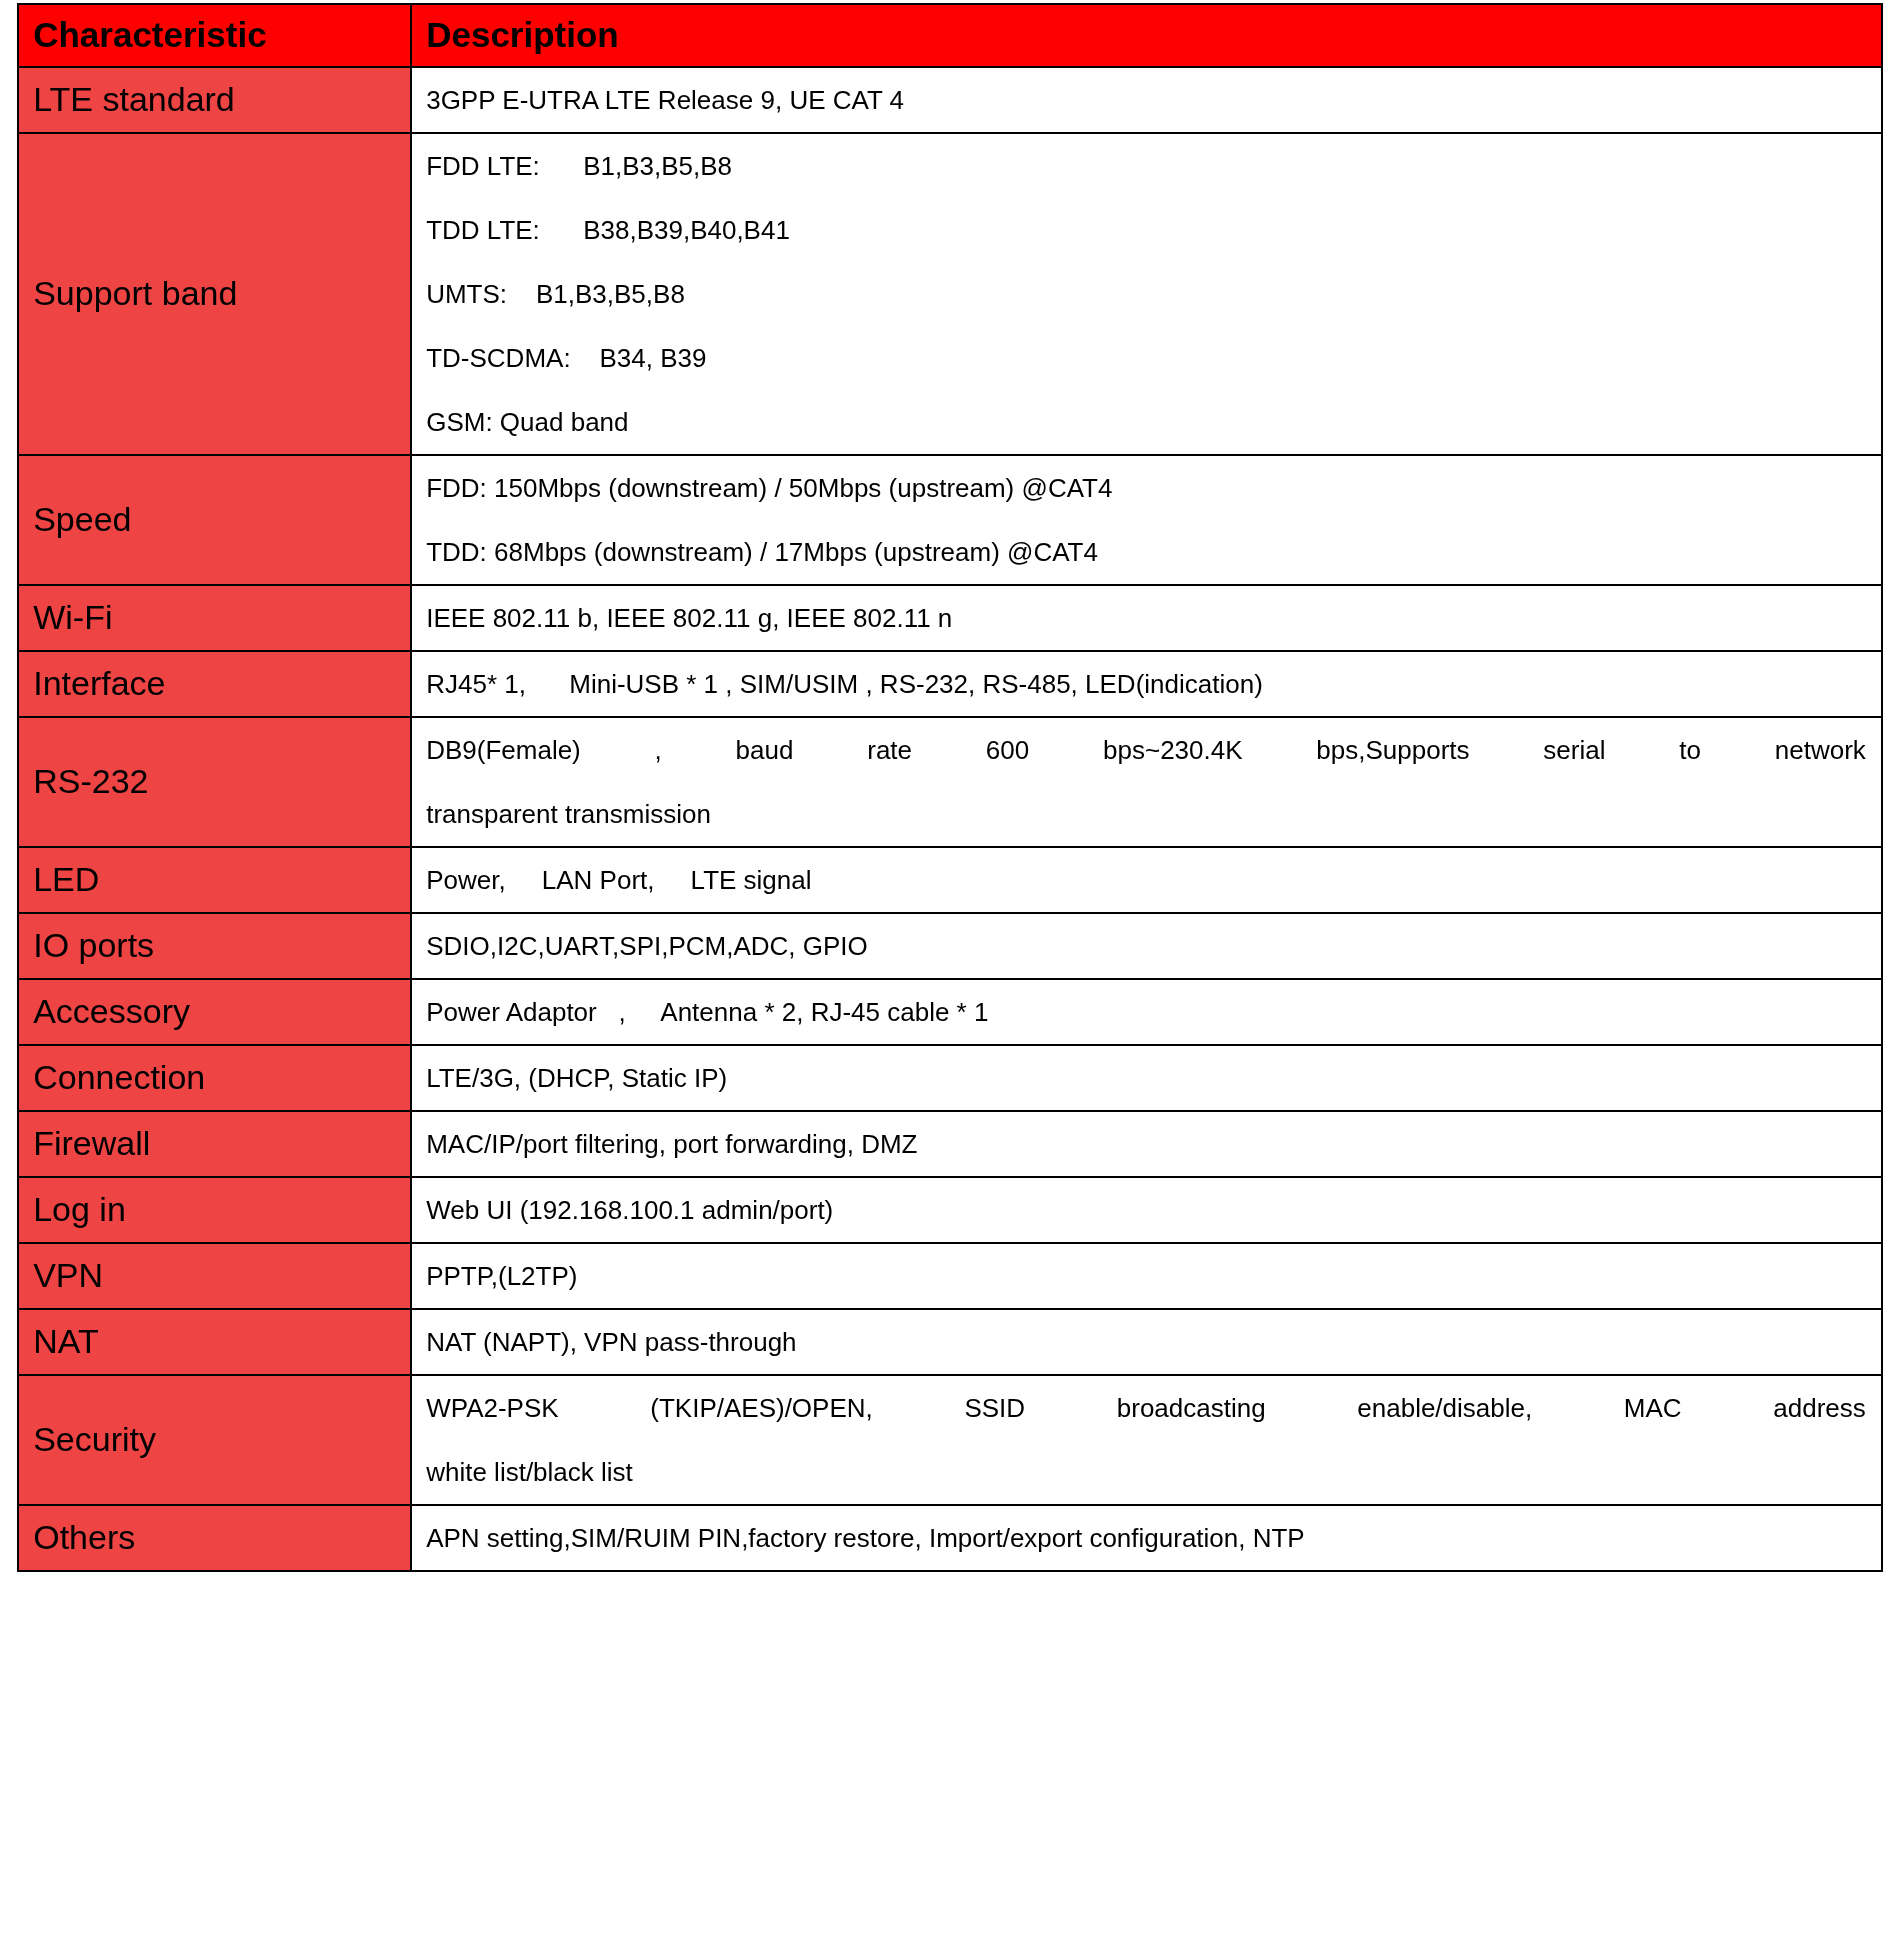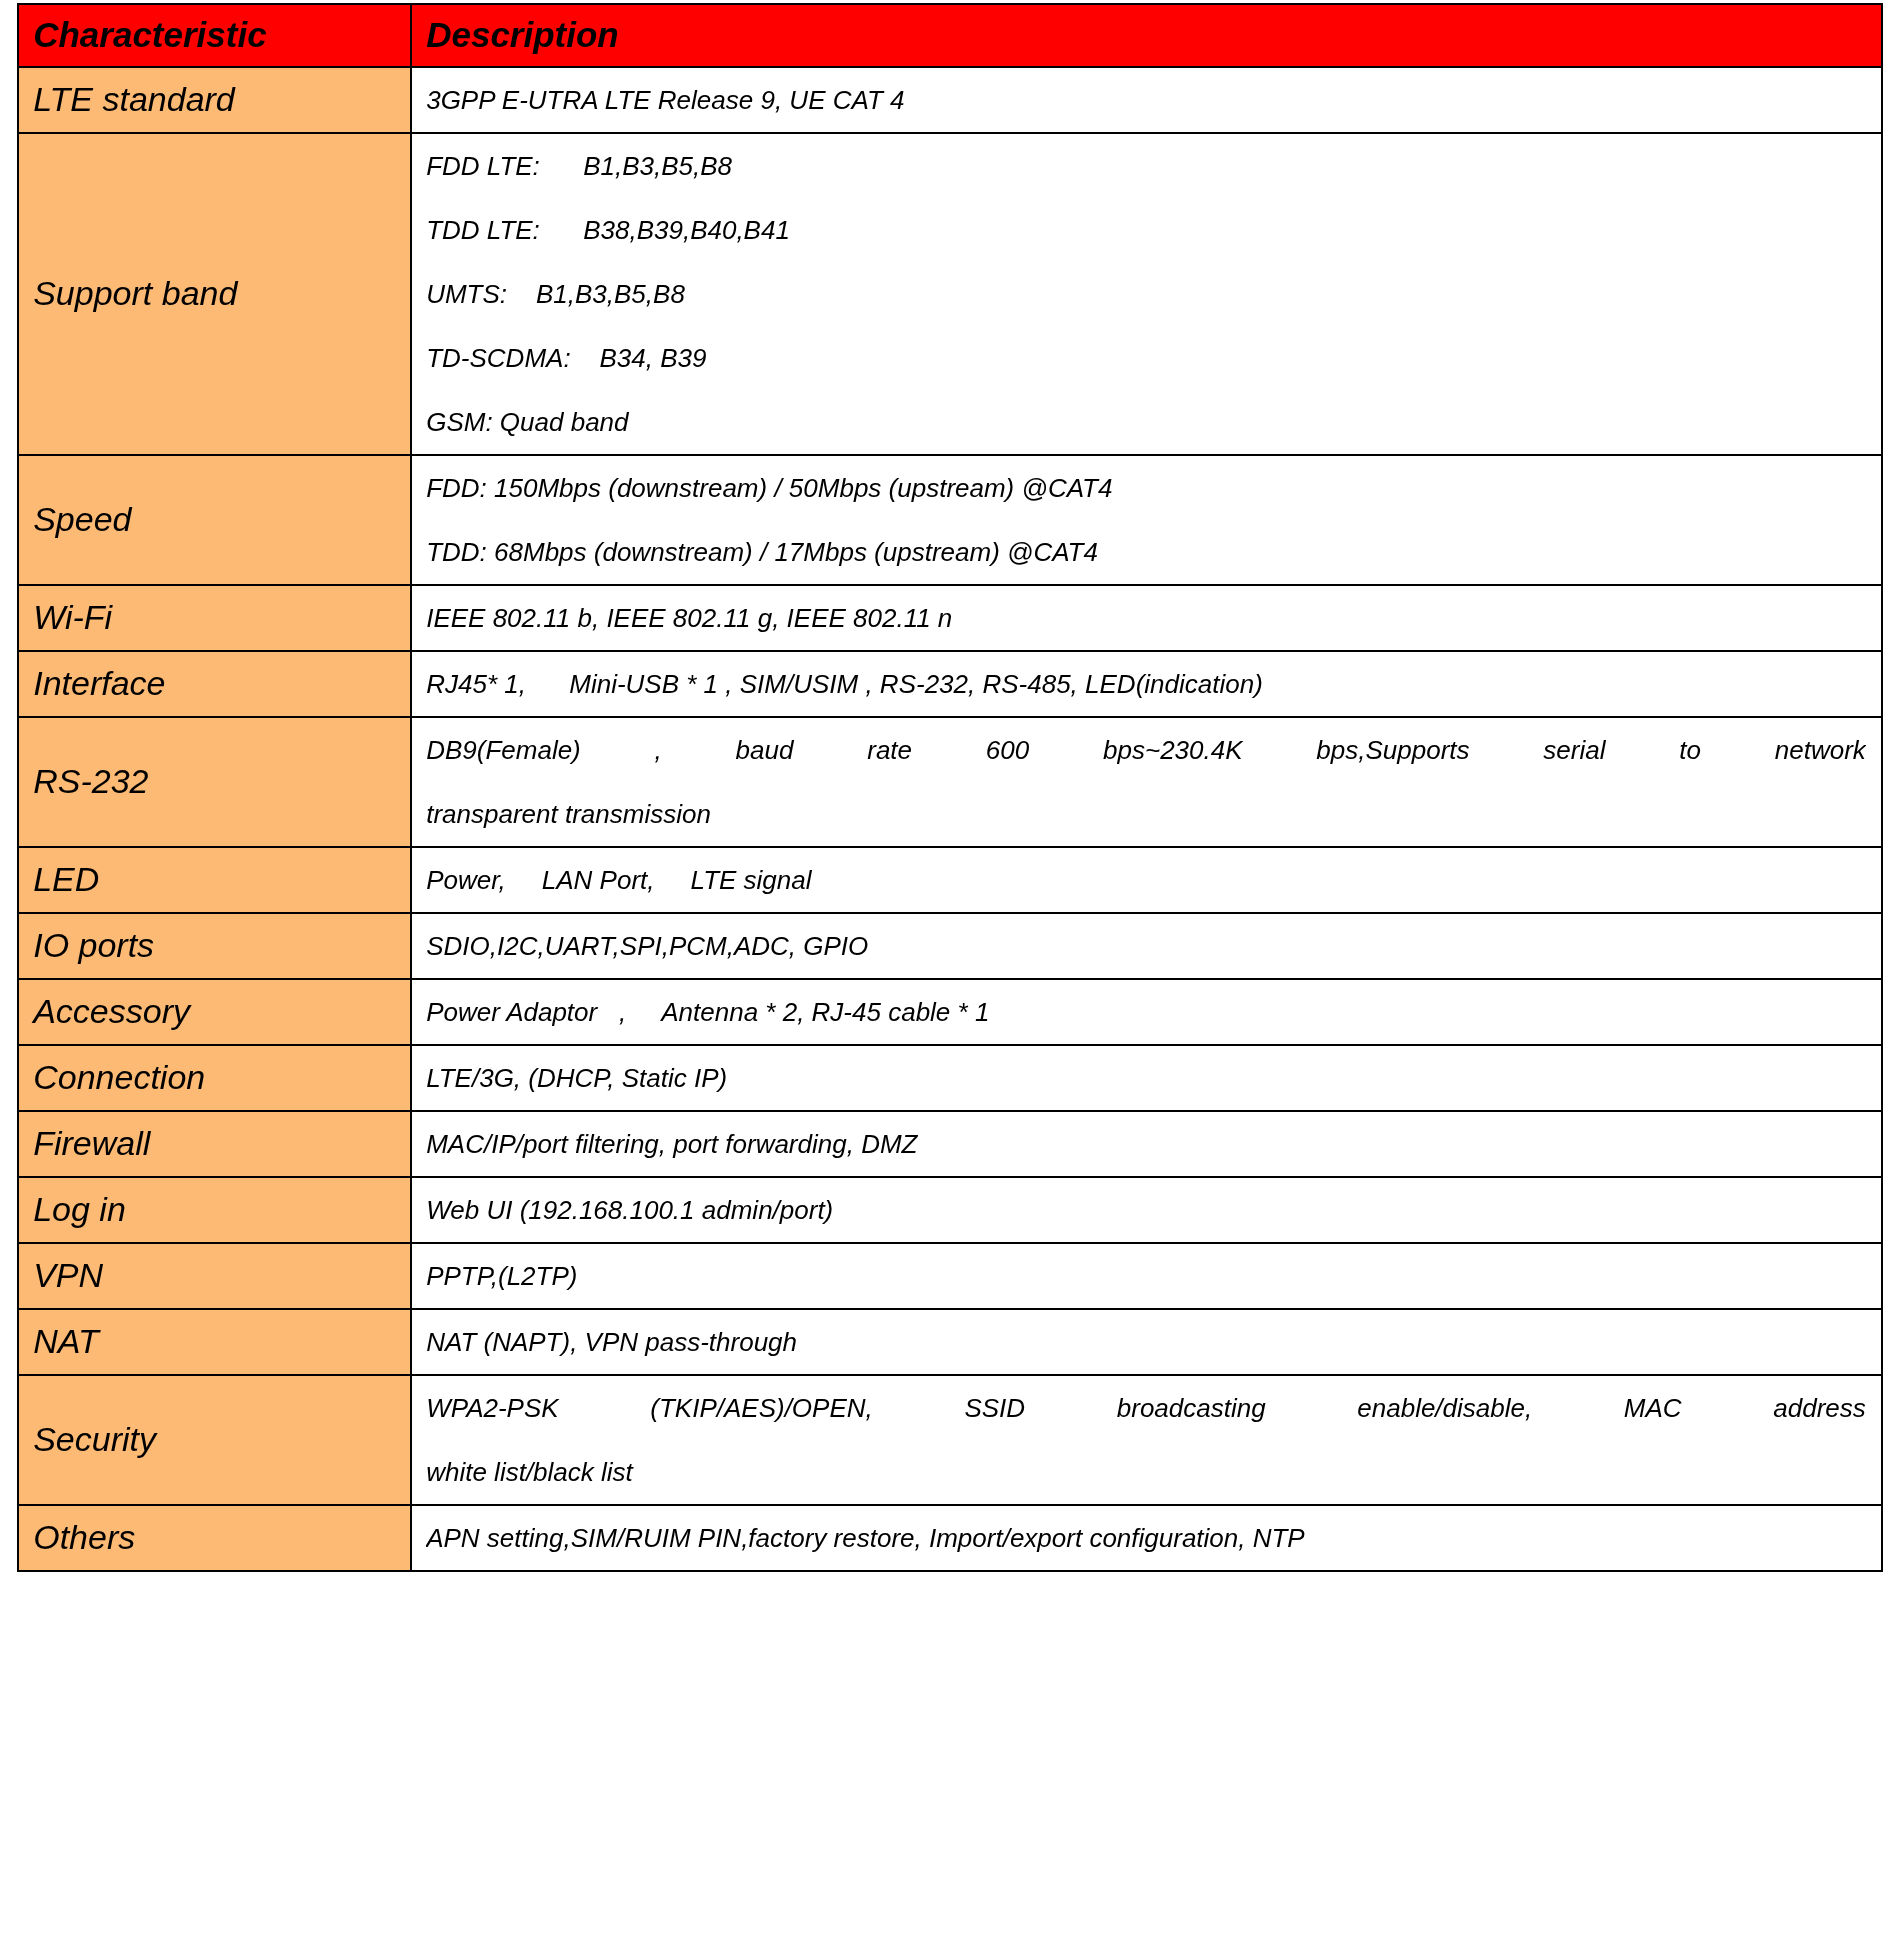--- a/index.html
+++ b/index.html
@@ -7,21 +7,20 @@
     padding: 0;
     background: #ffffff;
     width: 1897px;
   }
   .page {
     width: 1517px;
     height: 1952px;
     background: #ffffff;
     box-sizing: border-box;
     padding: 2.8px 16.5px 0 16.5px;
-    font-style: italic;
   }
   table.spec {
     border-collapse: collapse;
     width: 1864px;
     table-layout: fixed;
     font-family: "Liberation Sans", "DejaVu Sans", sans-serif;
     color: #000000;
   }
   table.spec, table.spec th, table.spec td {
     border: 2.8px solid #000000;
@@ -34,21 +33,21 @@
     text-align: left;
     padding: 0 0 0 14.7px;
     color: #000000;
   }
   col.c1 { width: 393px; }
   col.c2 { width: 1471px; }
   td.char {
     font-size: 34px;
     padding: 0 5.5px 0 14.7px;
     vertical-align: middle;
-    background: #fdba74;
+    background: #ef4444;
   }
   td.desc {
     padding: 0 14.7px;
     vertical-align: middle;
     background: #ffffff;
   }
   .line {
     font-size: 26px;
     line-height: 64px;
     white-space: pre;

